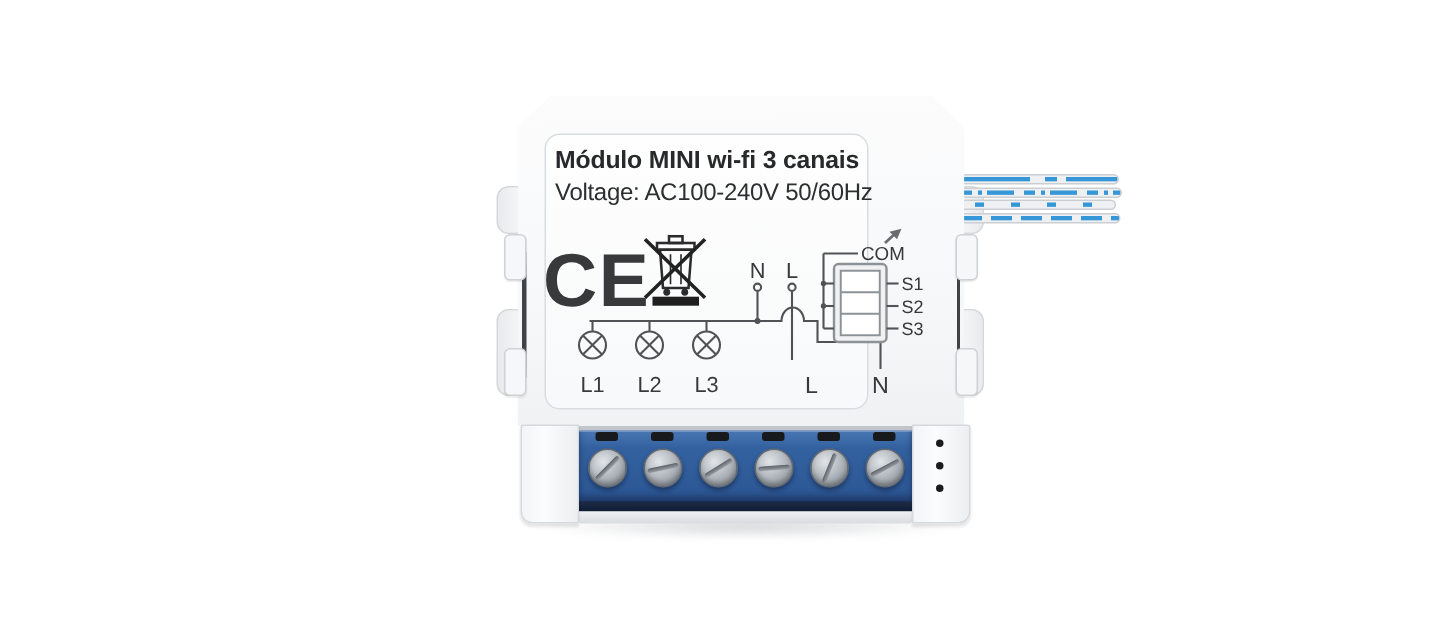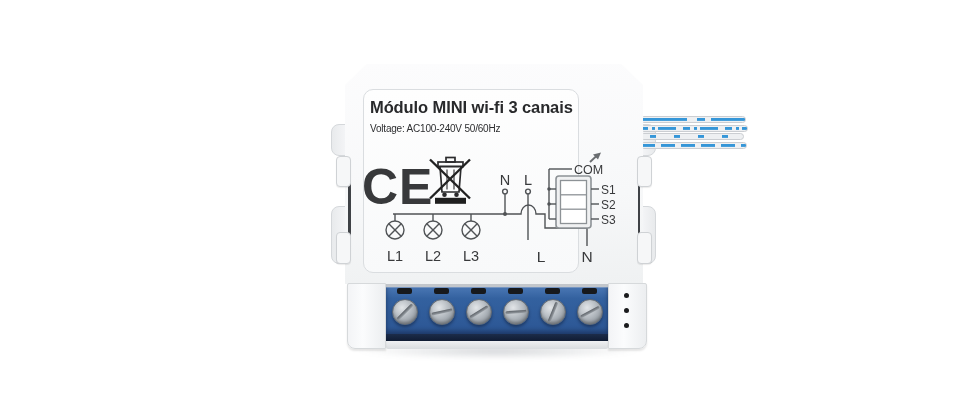--- a/index.html
+++ b/index.html
@@ -52,21 +52,21 @@
   .latch-bl{left:336px;top:232px;height:32px;}
   .latch-tr{left:637px;top:156px;height:31px;}
   .latch-br{left:637px;top:232px;height:32px;}
 
   
   .panel{position:absolute;left:18px;top:25px;width:216px;height:184px;
     border:1.5px solid #dadde0;border-radius:10px;
     background:linear-gradient(180deg,#fefefe,#f8f9fa);}
   .label-text{position:absolute;left:6px;top:8px;width:252px;color:#2d2e30;}
   .label-text h1{font-size:16.5px;font-weight:bold;letter-spacing:-.1px;margin:0 0 3px 0;color:#28292b;}
-  .label-text p{font-size:10px;line-height:17.4px;letter-spacing:-.2px;margin:0;}
+  .label-text p{font-size:16px;line-height:17.4px;letter-spacing:-.2px;margin:0;}
 
   .diagram{position:absolute;left:15px;top:86px;width:280px;height:122px;}
 
   
   .bottom-recess{position:absolute;left:386px;top:284px;width:222px;height:5px;background:#c2c6cb;z-index:3;}
   .terminal{position:absolute;left:386px;top:287px;width:222px;height:47px;z-index:3;
     background:linear-gradient(180deg,#4a77b4 0%,#33619f 25%,#2c5694 100%);
     box-shadow:inset 0 1px 0 rgba(255,255,255,.25), inset 0 -3px 5px rgba(0,0,20,.35);}
   .slot{position:absolute;top:1px;width:15px;height:6px;background:#17191c;border-radius:2px;}
   .slot:nth-of-type(1){left:11px;}  .slot:nth-of-type(2){left:48px;}

